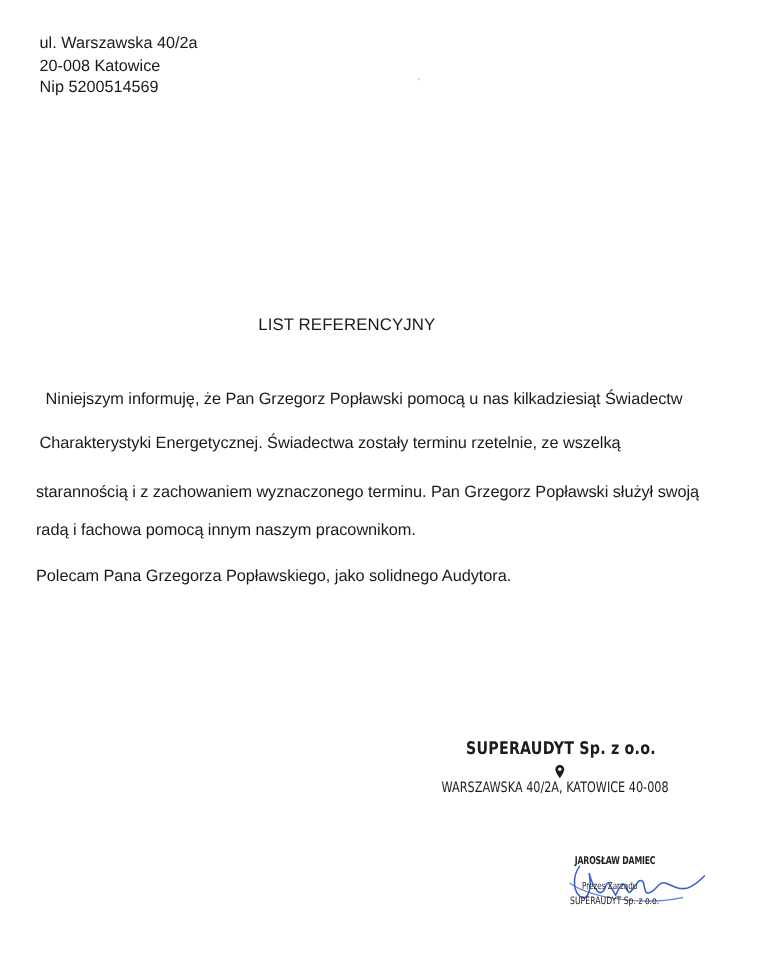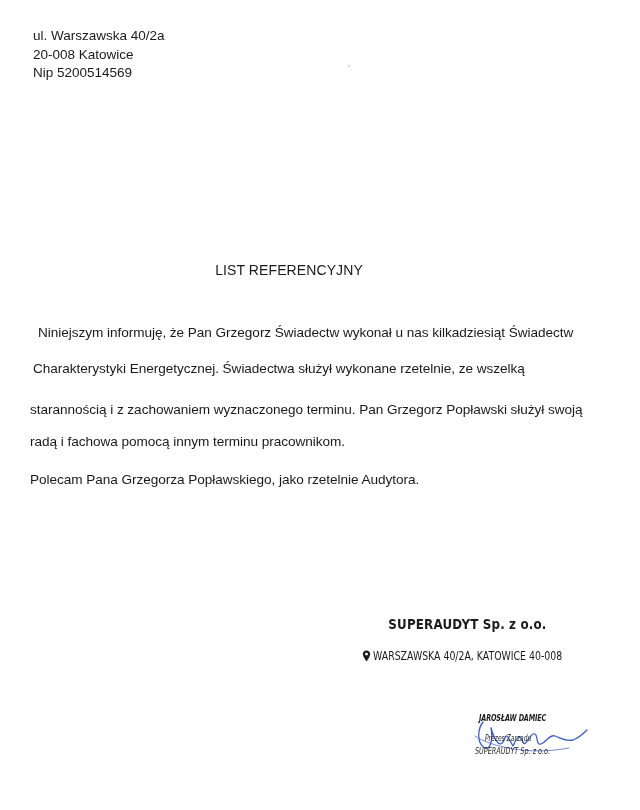--- a/index.html
+++ b/index.html
@@ -60,25 +60,26 @@
       font-weight: bold;
       font-size: 14.5px;
       letter-spacing: 0.2px;
       display: inline-block;
       transform: scaleX(0.82);
       color: #1c1c1c;
     }
     .stamp-address {
       font-family: "DejaVu Sans", sans-serif;
       font-size: 12px;
-      margin-top: 16px;
+      margin-top: 4px;
       display: flex;
       align-items: center;
       justify-content: center;
       color: #1c1c1c;
+      flex-direction: column;
     }
     .stamp-address .addr-text {
       display: inline-block;
       transform: scaleX(0.78);
       transform-origin: left center;
       white-space: nowrap;
       width: 200px;
       text-align: left;
     }
     .pin-icon {
@@ -102,21 +103,20 @@
       white-space: nowrap;
     }
     .stamp-ids .gap { display: inline-block; width: 8px; }
 
     .signature-block {
       position: absolute;
       left: 465px;
       top: 708px;
       width: 130px;
       height: 60px;
-      font-style: italic;
     }
     .sig-name {
       position: absolute;
       left: 14px;
       top: 5px;
       font-family: "DejaVu Sans", sans-serif;
       font-weight: bold;
       font-size: 9px;
       white-space: nowrap;
       transform: scaleX(0.72);
@@ -171,25 +171,25 @@
   <div class="line">ul. Warszawska 40/2a</div>
   <div class="line">20-008 Katowice</div>
   <div class="line">Nip 5200514569</div>
 </div>
 
 <div class="title">
   <span>LIST REFERENCYJNY</span>
 </div>
 
 <div class="body-text">
-  <div class="para-line" style="left:38px; top:325px;">Niniejszym informuję, że Pan Grzegorz Świadectw wykonał u nas kilkadziesiąt Świadectw</div>
-  <div class="para-line" style="left:33px; top:361px;">Charakterystyki Energetycznej. Świadectwa służył wykonane rzetelnie, ze wszelką</div>
+  <div class="para-line" style="left:38px; top:325px;">Niniejszym informuję, że Pan Grzegorz Popławski pomocą u nas kilkadziesiąt Świadectw</div>
+  <div class="para-line" style="left:33px; top:361px;">Charakterystyki Energetycznej. Świadectwa zostały terminu rzetelnie, ze wszelką</div>
   <div class="para-line" style="left:30px; top:402px;">starannością i z zachowaniem wyznaczonego terminu. Pan Grzegorz Popławski służył swoją</div>
-  <div class="para-line" style="left:30px; top:434px;">radą i fachowa pomocą innym terminu pracownikom.</div>
-  <div class="para-line" style="left:30px; top:472px;">Polecam Pana Grzegorza Popławskiego, jako rzetelnie Audytora.</div>
+  <div class="para-line" style="left:30px; top:434px;">radą i fachowa pomocą innym naszym pracownikom.</div>
+  <div class="para-line" style="left:30px; top:472px;">Polecam Pana Grzegorza Popławskiego, jako solidnego Audytora.</div>
 </div>
 
 <div class="stamp-wrap">
   <div class="stamp-name">SUPERAUDYT Sp. z o.o.</div>
   <div class="stamp-address">
     <svg class="pin-icon" viewBox="0 0 10 14">
       <path d="M5 0.5C2.5 0.5 0.7 2.4 0.7 4.8 0.7 8 5 13.5 5 13.5S9.3 8 9.3 4.8C9.3 2.4 7.5 0.5 5 0.5Z" fill="#1c1c1c"></path>
       <circle cx="5" cy="4.8" r="1.7" fill="#ffffff"></circle>
     </svg>
     <span class="addr-text">WARSZAWSKA 40/2A, KATOWICE 40-008</span>

